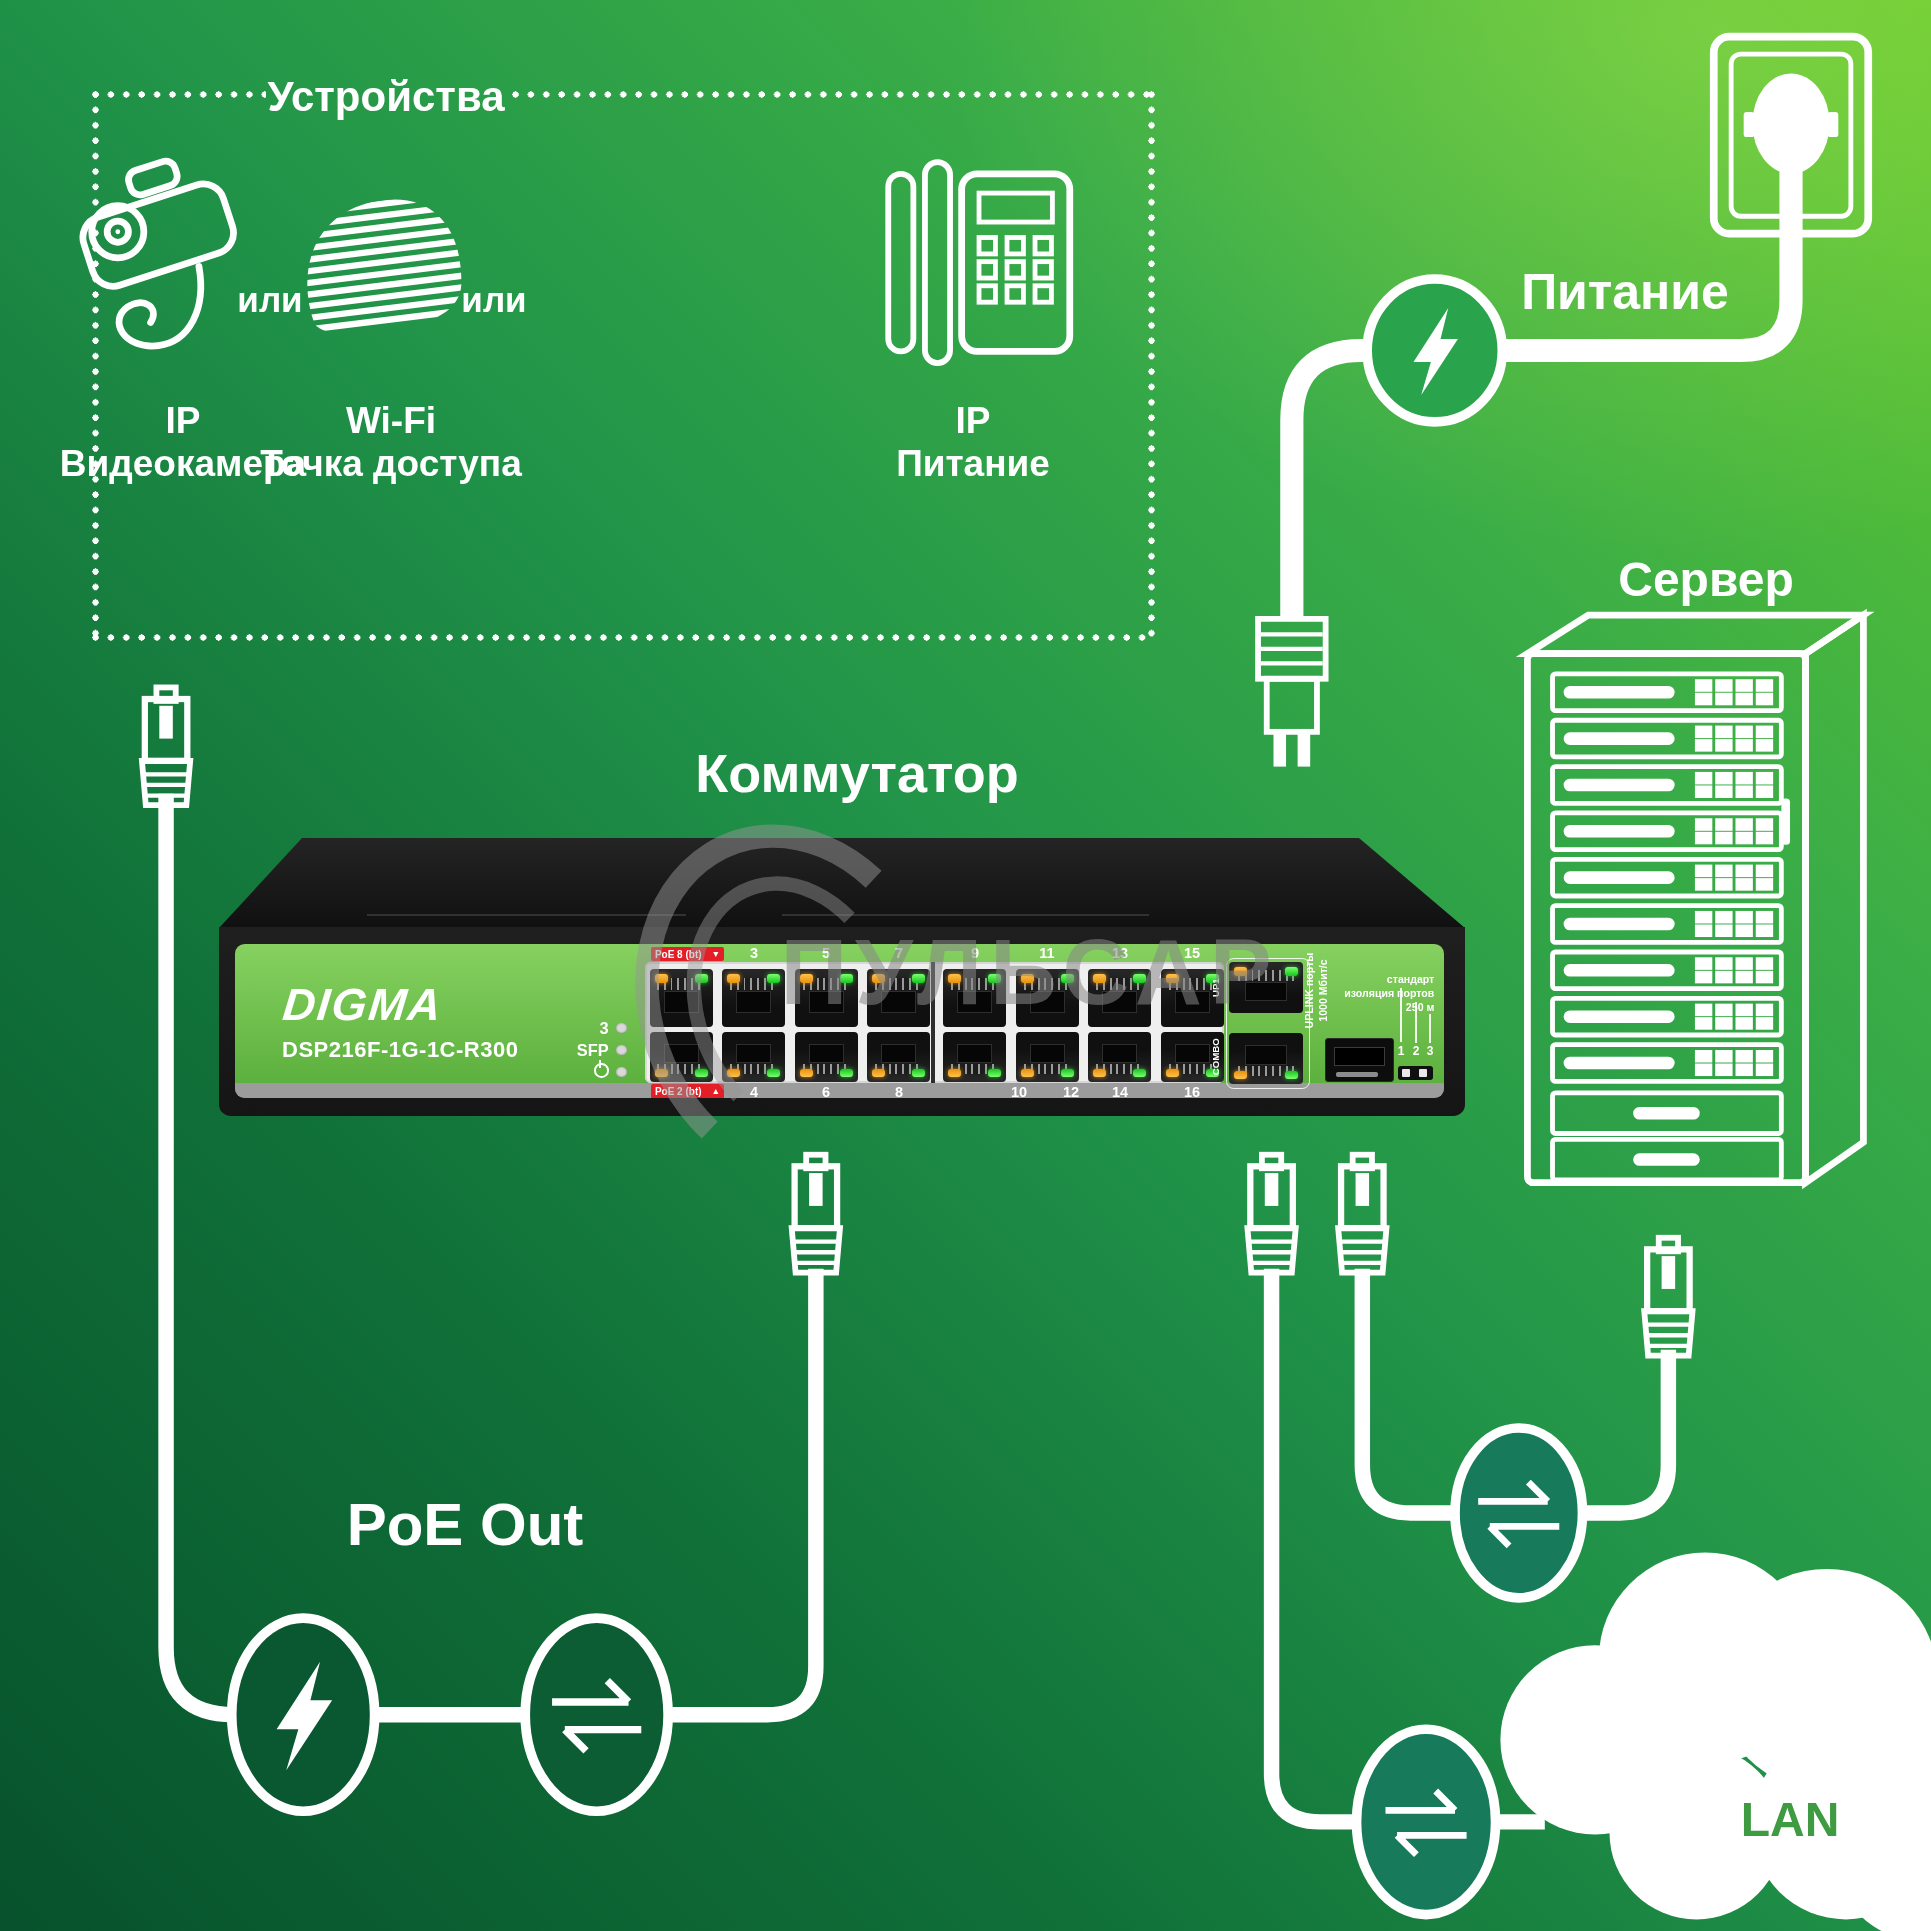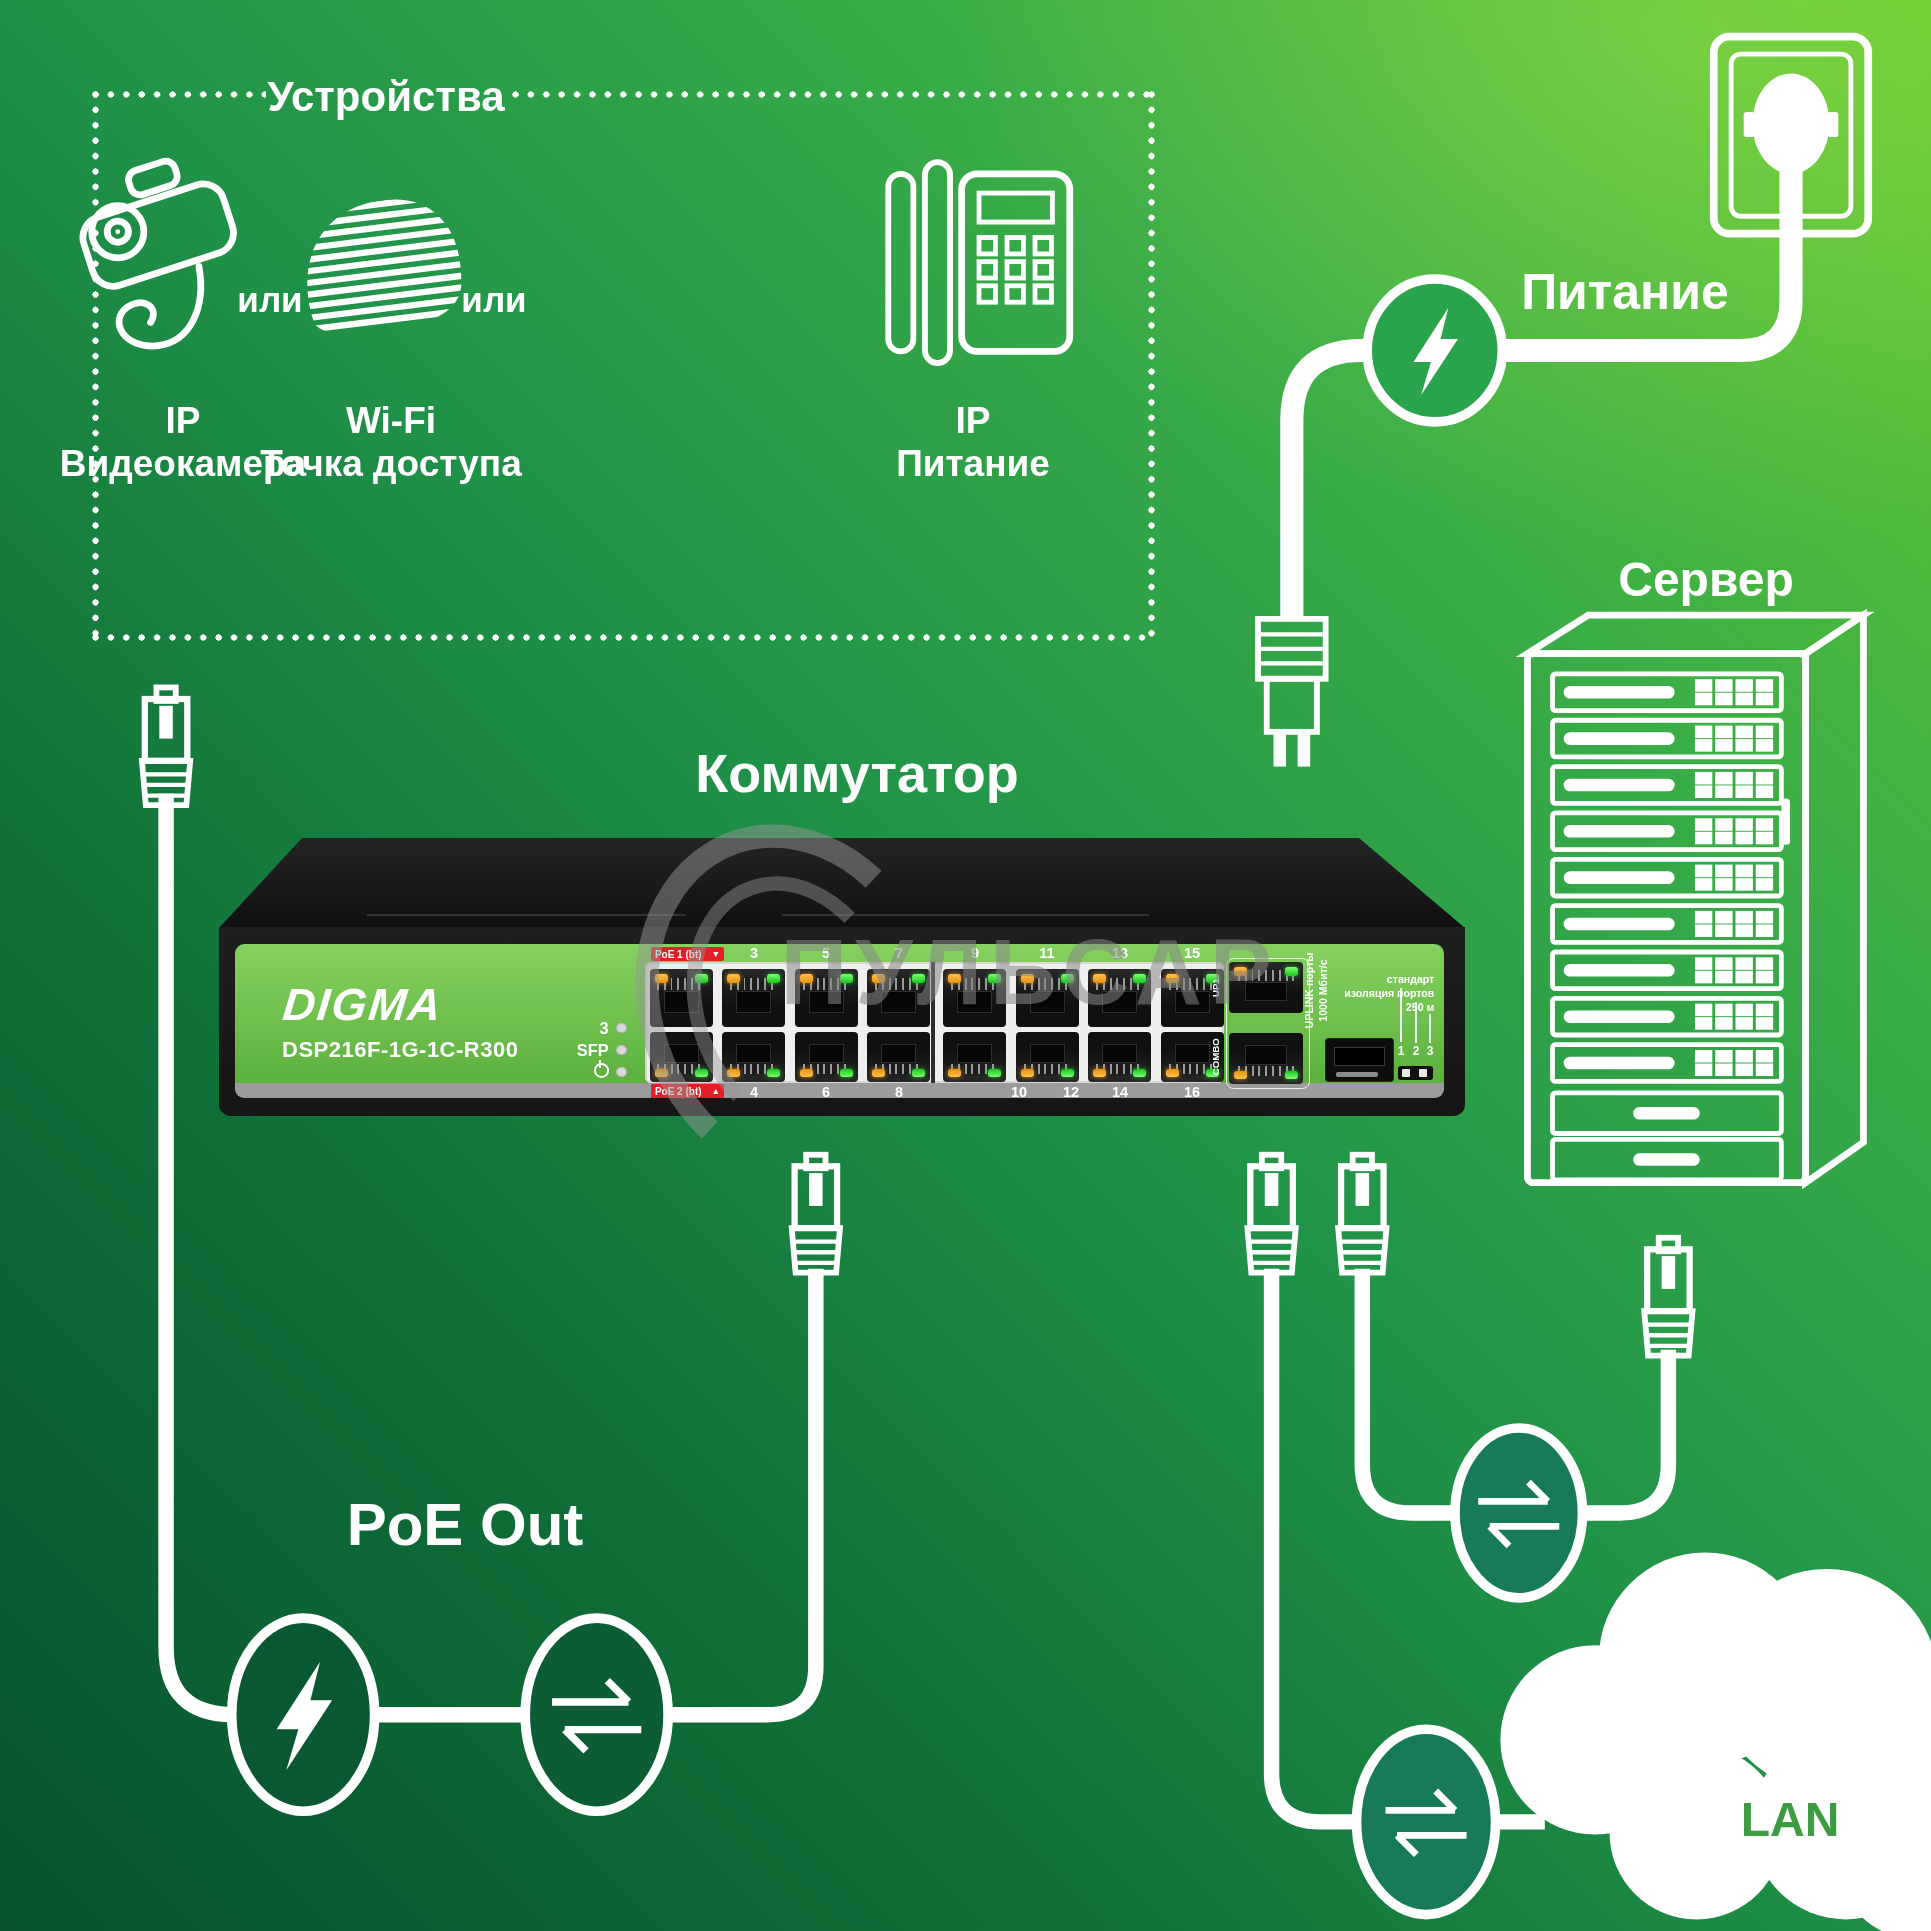--- a/index.html
+++ b/index.html
@@ -305,21 +305,21 @@
             <span class="led-lab">SFP</span>
             <span class="led-dot"></span>
           </div>
           <div class="led-row">
             <span class="led-lab"><span class="pwr"></span></span>
             <span class="led-dot"></span>
           </div>
         </div>
 
       <div class="poe-tag" style="top:2.9px;">
-        <span>PoE 1 (bt)</span>
+        <span>PoE 8 (bt)</span>
           <span class="arr">▼</span>
       </div>
       <div class="poe-tag" style="top:140px;">
         <span>PoE 2 (bt)</span>
           <span class="arr">▲</span>
       </div>
 
       <div class="shield" id="shield">
         <div class="divider"></div>
       <div class="port" style="left: 4.8px; top: 6.8px; width: 63px; height: 58px;">

